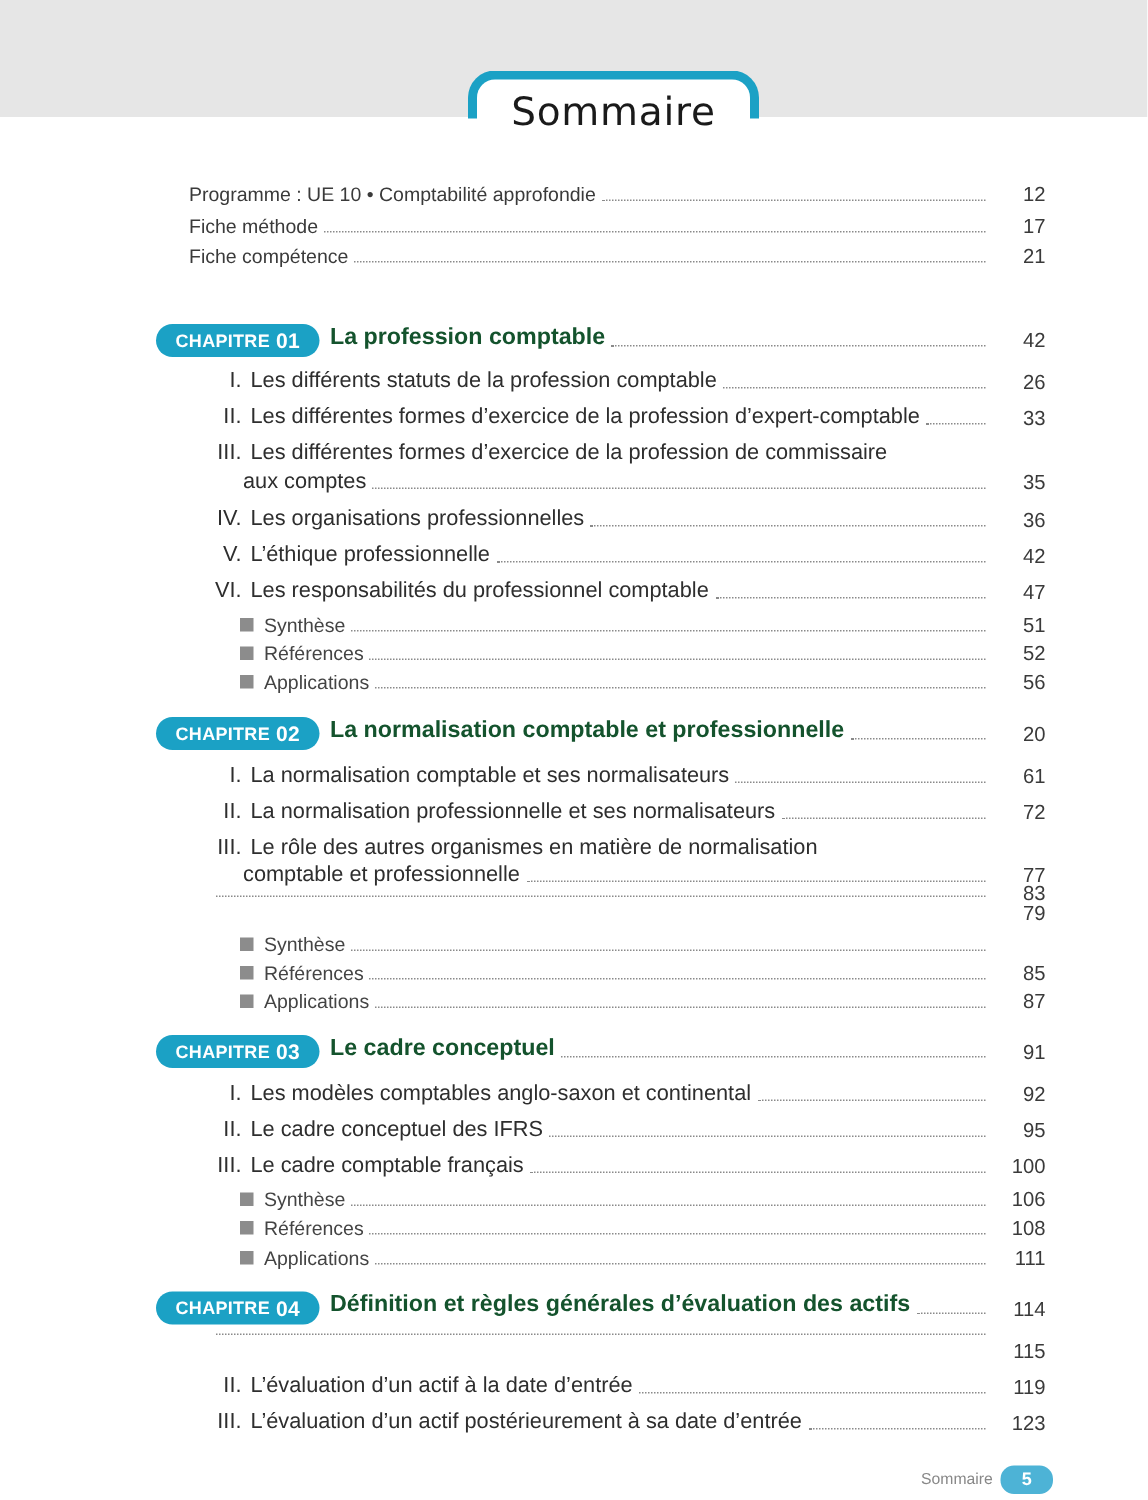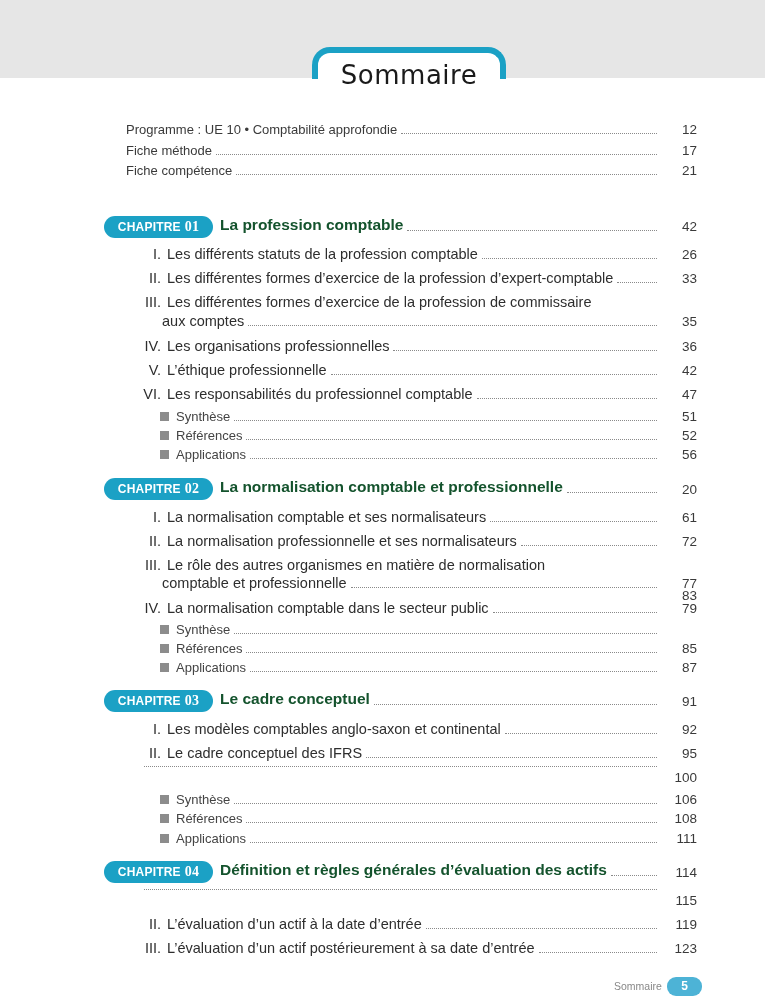--- a/index.html
+++ b/index.html
@@ -27,21 +27,21 @@
     }
     .page-num { position: absolute; right: 68px; text-align: right; font-size: 13.5px; color: #3a3a3a; }
 
     .front-line { left: 126px; width: 535px; font-size: 13px; }
 
     .chapter-badge {
       position: absolute; left: 104px; width: 109px; height: 22px; border-radius: 11px;
       background: #1ba1c5; color: #ffffff; font-weight: bold; font-size: 12px;
       display: flex; align-items: center; justify-content: center; letter-spacing: 0.2px;
     }
-    .chapter-badge .num { font-size: 14px; margin-left: 4px; font-family: Liberation Serif, serif; }
+    .chapter-badge .num { font-size: 14px; margin-left: 4px; }
     .chapter-title { left: 220px; width: 441px; }
     .chapter-title .label { color: #14532d; font-weight: bold; font-size: 15.5px; }
 
     .sec-line { left: 140px; width: 521px; font-size: 14.5px; color: #2e2e2e; }
     .sec-line .roman { display: inline-block; width: 21px; text-align: right; margin-right: 1px; }
     .sec-cont { left: 162px; width: 499px; font-size: 14.5px; color: #2e2e2e; }
     .sec-line .sp { display: inline-block; width: 5px; }
 
     .sub-line { left: 160px; width: 501px; font-size: 13px; color: #444; }
     .sub-line .bullet { display: inline-block; width: 9px; height: 9px; background: #8c8c8c; margin-right: 7px; }
@@ -169,21 +169,20 @@
 <div class="toc-line sec-line" style="top:557px">
   <span class="label"><span class="roman">III.</span><span class="sp"></span><span>Le rôle des autres organismes en matière de normalisation</span></span>
 </div>
 <div class="toc-line sec-cont" style="top:575px">
   <span class="label">comptable et professionnelle</span>
     <span class="dots"></span>
 </div>
 <div class="page-num" style="top:576px">77</div>
 
 <div class="toc-line sec-line" style="top:600px">
-  <span class="label"><span class="roman">IV.</span><span class="sp"></span><span>La normalisation comptable dans le secteur public</span></span>
     <span class="dots"></span>
 </div>
 <div class="page-num" style="top:601px">79</div>
 
 <div class="toc-line sub-line" style="top:622px">
   <span class="label"><span class="bullet"></span><span>Synthèse</span></span>
     <span class="dots"></span>
 </div>
 <div class="page-num" style="top:588px">83</div>
 
@@ -215,20 +214,21 @@
 </div>
 <div class="page-num" style="top:722px">92</div>
 
 <div class="toc-line sec-line" style="top:745px">
   <span class="label"><span class="roman">II.</span><span class="sp"></span><span>Le cadre conceptuel des IFRS</span></span>
     <span class="dots"></span>
 </div>
 <div class="page-num" style="top:746px">95</div>
 
 <div class="toc-line sec-line" style="top:769px">
+  <span class="label"><span class="roman">III.</span><span class="sp"></span><span>Le cadre comptable français</span></span>
     <span class="dots"></span>
 </div>
 <div class="page-num" style="top:770px">100</div>
 
 <div class="toc-line sub-line" style="top:792px">
   <span class="label"><span class="bullet"></span><span>Synthèse</span></span>
     <span class="dots"></span>
 </div>
 <div class="page-num" style="top:792px">106</div>
 

